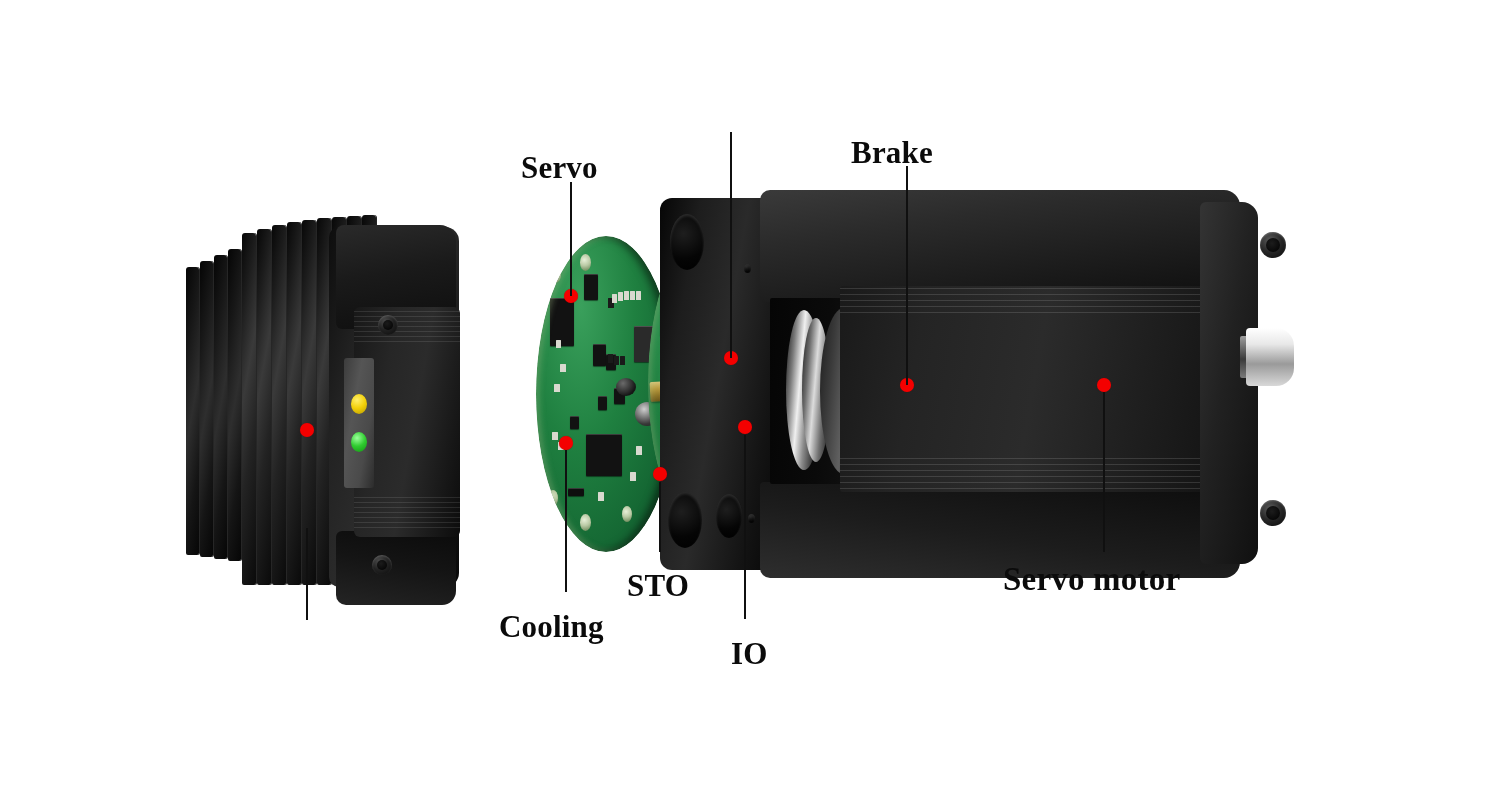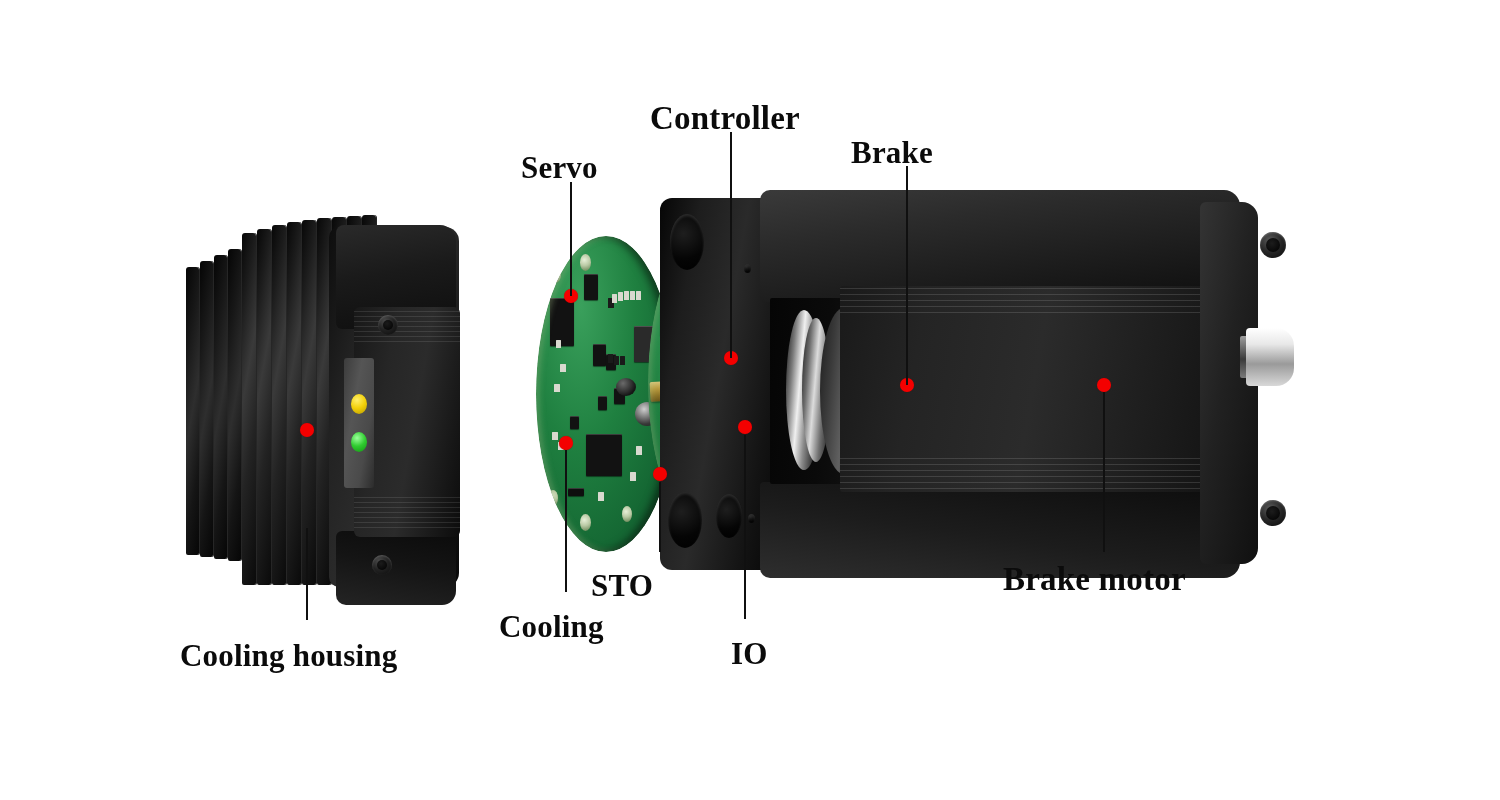--- a/index.html
+++ b/index.html
@@ -355,29 +355,27 @@
 
   <div class="leader" style="left:306px;top:528px;height:92px;"></div>
   <div class="leader" style="left:570px;top:182px;height:114px;"></div>
   <div class="leader" style="left:565px;top:450px;height:142px;"></div>
   <div class="leader" style="left:659px;top:482px;height:70px;"></div>
   <div class="leader" style="left:730px;top:132px;height:226px;"></div>
   <div class="leader" style="left:744px;top:435px;height:184px;"></div>
   <div class="leader" style="left:906px;top:166px;height:219px;"></div>
   <div class="leader" style="left:1103px;top:392px;height:160px;"></div>
 
-  <div class="callout" style="left:180px;top:640px;font-size:31px;">Cooling housing</div>
 
   <div class="callout" style="left:521px;top:152px;font-size:31px;">Servo</div>
 
   <div class="callout" style="left:499px;top:611px;font-size:31px;">Cooling</div>
 
-  <div class="callout" style="left:591px;top:570px;font-size:31px;">STO</div>
-
-  <div class="callout" style="left:650px;top:102px;font-size:33px;">Controller</div>
+  <div class="callout" style="left:627px;top:570px;font-size:31px;">STO</div>
+
 
   <div class="callout" style="left:731px;top:638px;font-size:31px;">IO</div>
 
   <div class="callout" style="left:851px;top:137px;font-size:31px;">Brake</div>
 
-  <div class="callout" style="left:1003px;top:563px;font-size:33px;">Brake motor</div>
+  <div class="callout" style="left:1003px;top:563px;font-size:33px;">Servo motor</div>
 
 </div>
 
 </body></html>

